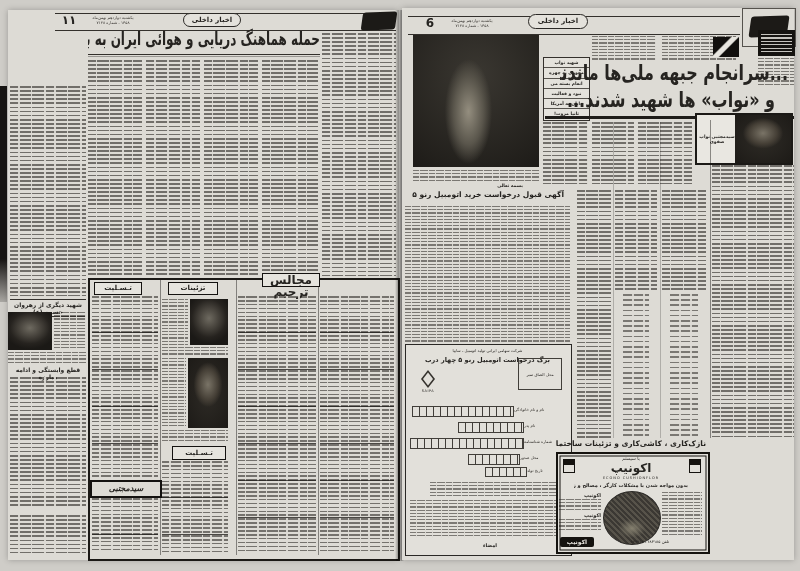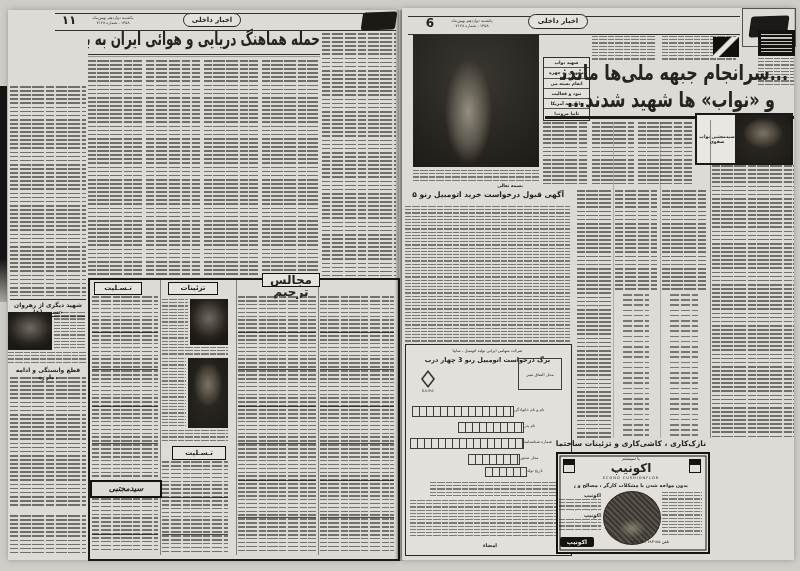--- a/index.html
+++ b/index.html
@@ -170,21 +170,21 @@
 <div class="abs vr" style="left:660px;top:122px;height:316px;opacity:.5;"></div>
 <div class="abs vr" style="left:613px;top:122px;height:316px;opacity:.5;"></div>
 <div class="abs tx" style="left:712px;top:165px;width:82px;height:273px;"></div>
 
 <div class="abs rtl" style="left:480px;top:183px;width:60px;font-size:4.5px;font-weight:bold;text-align:center;">بسمه تعالی</div>
 <div class="abs rtl" style="left:412px;top:190px;width:152px;font-size:7.5px;font-weight:bold;text-align:center;white-space:nowrap;overflow:hidden;">آگهی قبول درخواست خرید اتومبیل رنو ۵ چهار درب</div>
 <div class="abs tx-tiny" style="left:405px;top:206px;width:165px;height:136px;"></div>
 
 <div class="abs" style="left:405px;top:344px;width:165px;height:210px;border:1.5px solid #2a2825;background:#e2e0da;"></div>
 <div class="abs rtl" style="left:410px;top:348px;width:155px;font-size:4px;text-align:center;">شرکت سهامی ایرانی تولید اتومبیل ـ سایپا</div>
-<div class="abs rtl" style="left:420px;top:356px;width:135px;font-size:6.5px;font-weight:bold;text-align:center;">برگ درخواست اتومبیل رنو 3 چهار درب</div>
+<div class="abs rtl" style="left:420px;top:356px;width:135px;font-size:6.5px;font-weight:bold;text-align:center;">برگ درخواست اتومبیل رنو ۵ چهار درب</div>
 <div class="abs" style="left:418px;top:370px;width:20px;height:24px;">
   <div class="rhombus abs" style="left:3px;top:0;width:14px;height:18px;"></div>
   <div class="rhombus-in abs" style="left:3px;top:0;width:14px;height:18px;"></div>
   <div class="abs" style="left:0;top:19px;width:20px;font-size:3.5px;text-align:center;letter-spacing:.5px;">SAIPA</div>
 </div>
 <div class="abs center" style="left:518px;top:358px;width:42px;height:30px;border:1px solid #413e39;font-size:4px;text-align:center;direction:rtl;">محل الصاق تمبر</div>
 
 <div class="abs cells" style="left:412px;top:406px;width:100px;height:9px;"></div>
 <div class="abs lbl" style="left:514px;top:408px;width:52px;">نام و نام خانوادگی</div>
 <div class="abs cells" style="left:458px;top:422px;width:64px;height:9px;"></div>

